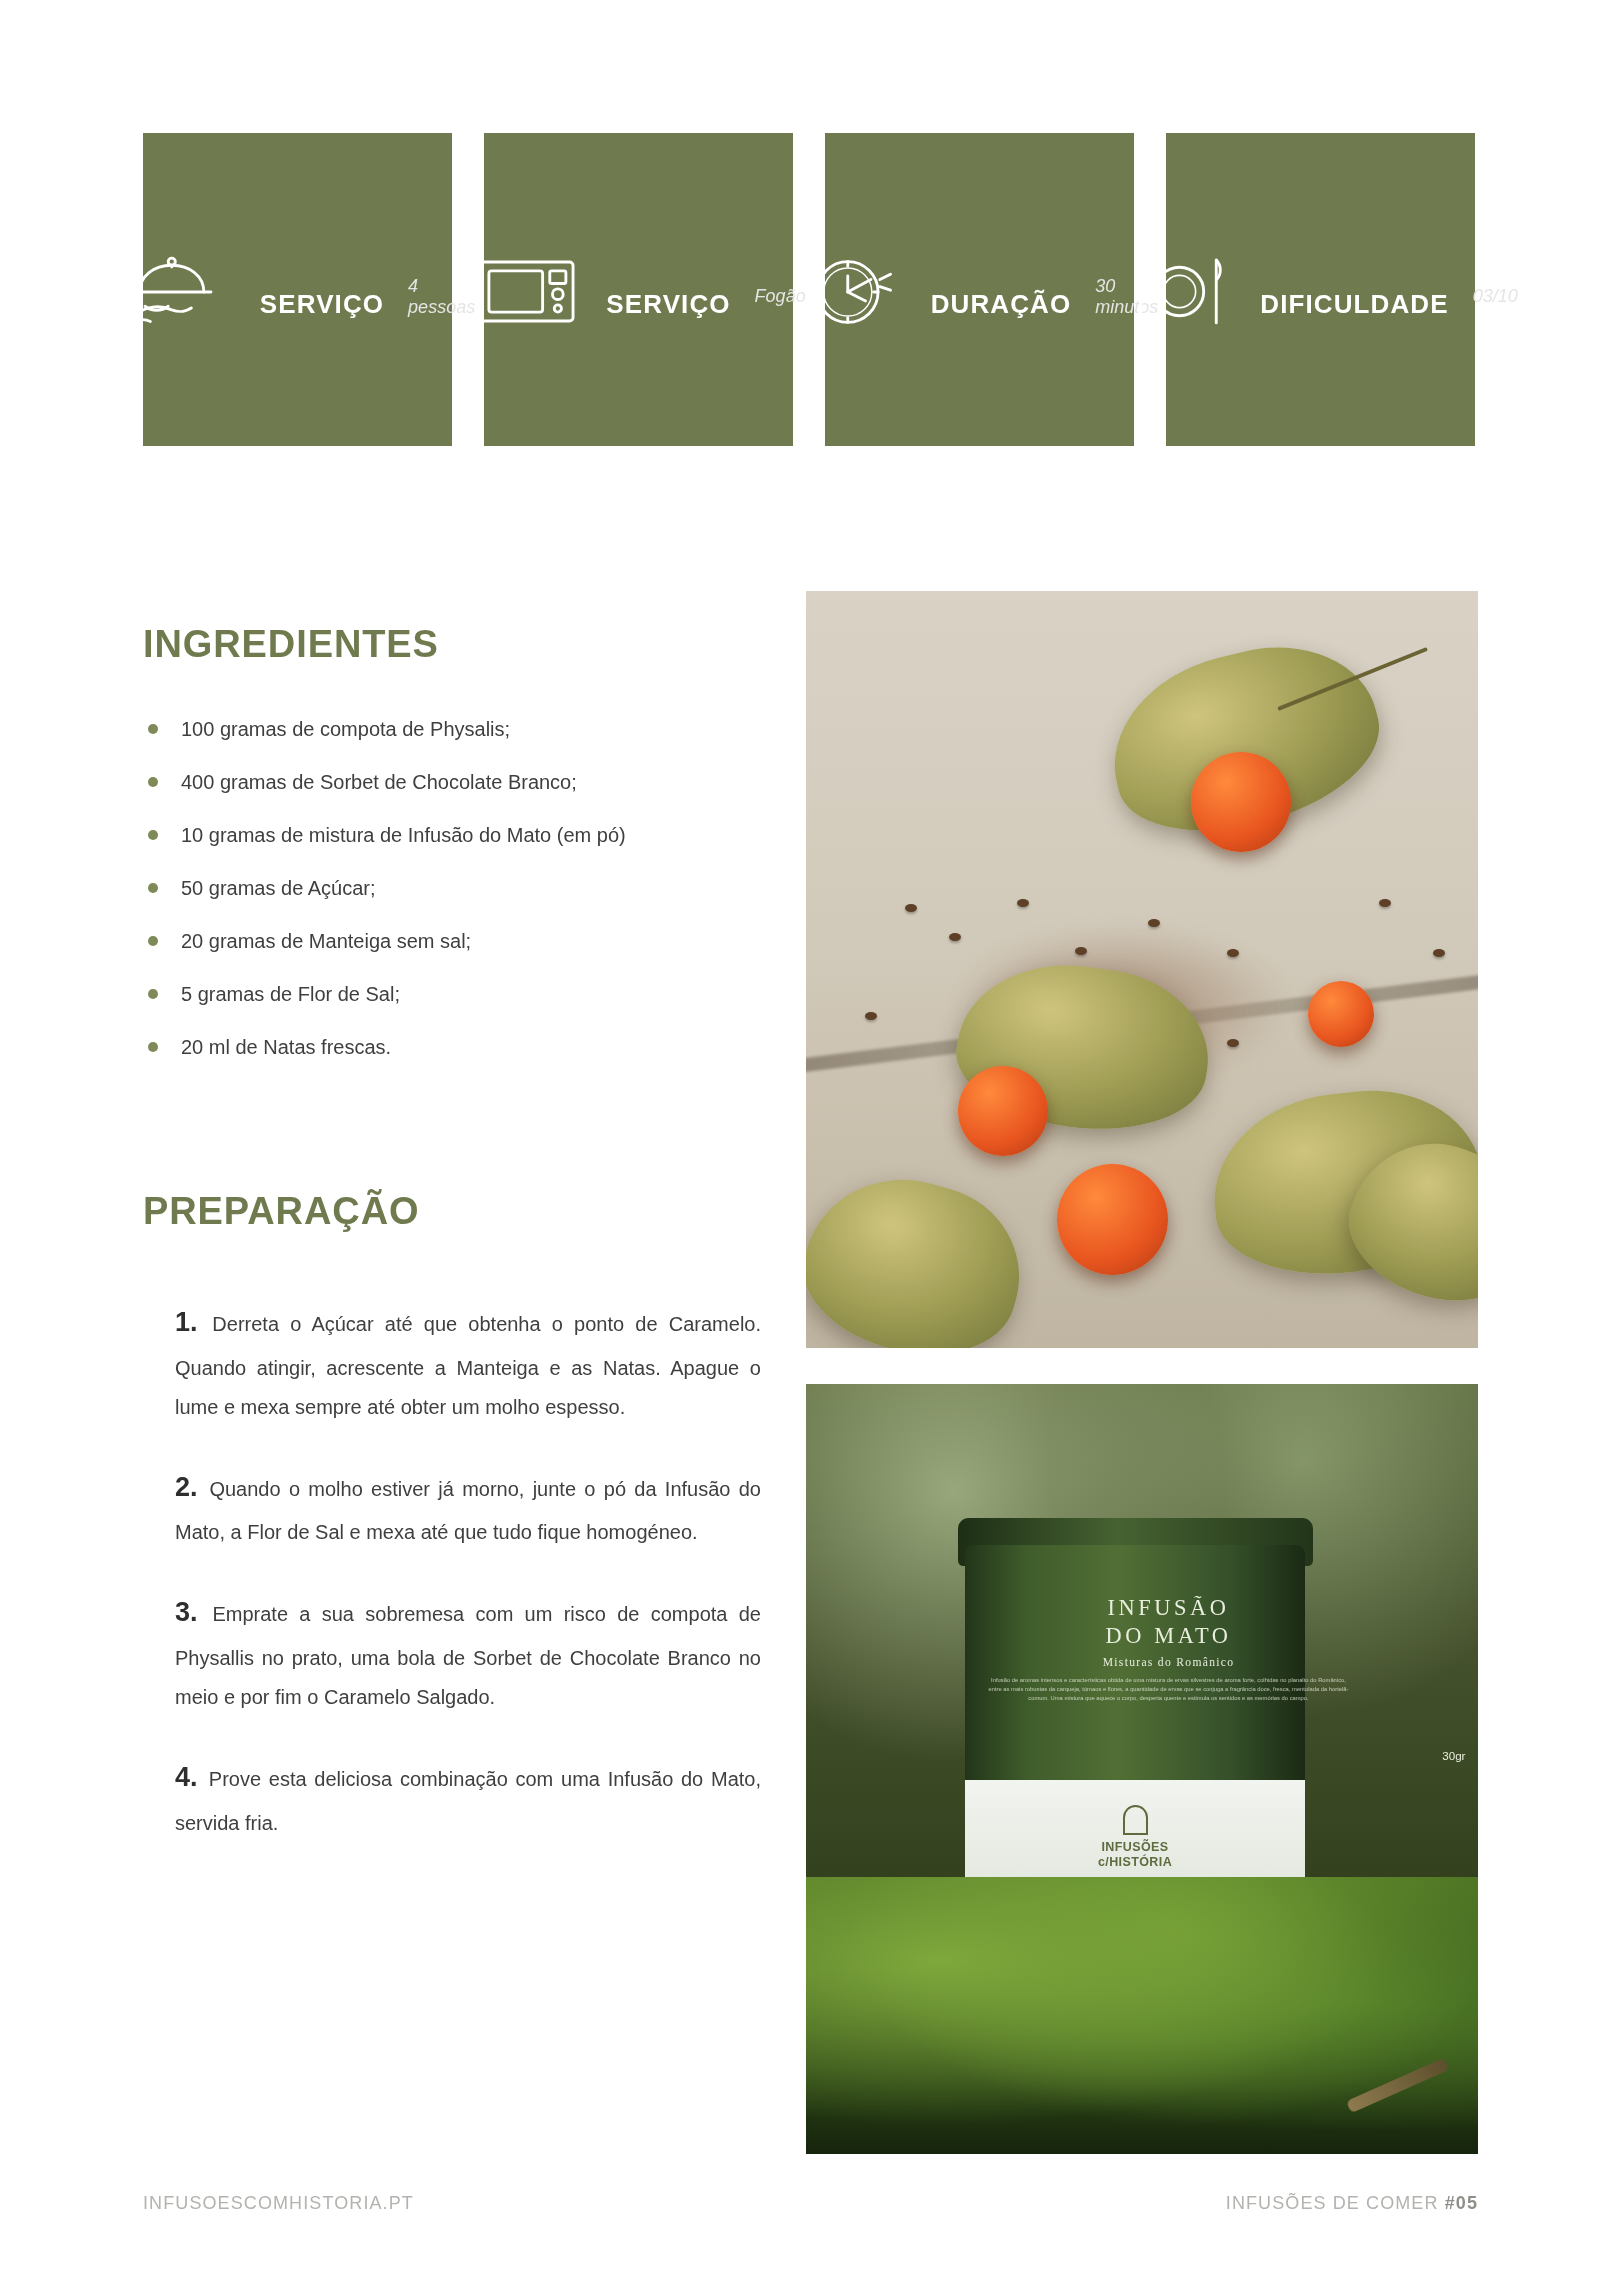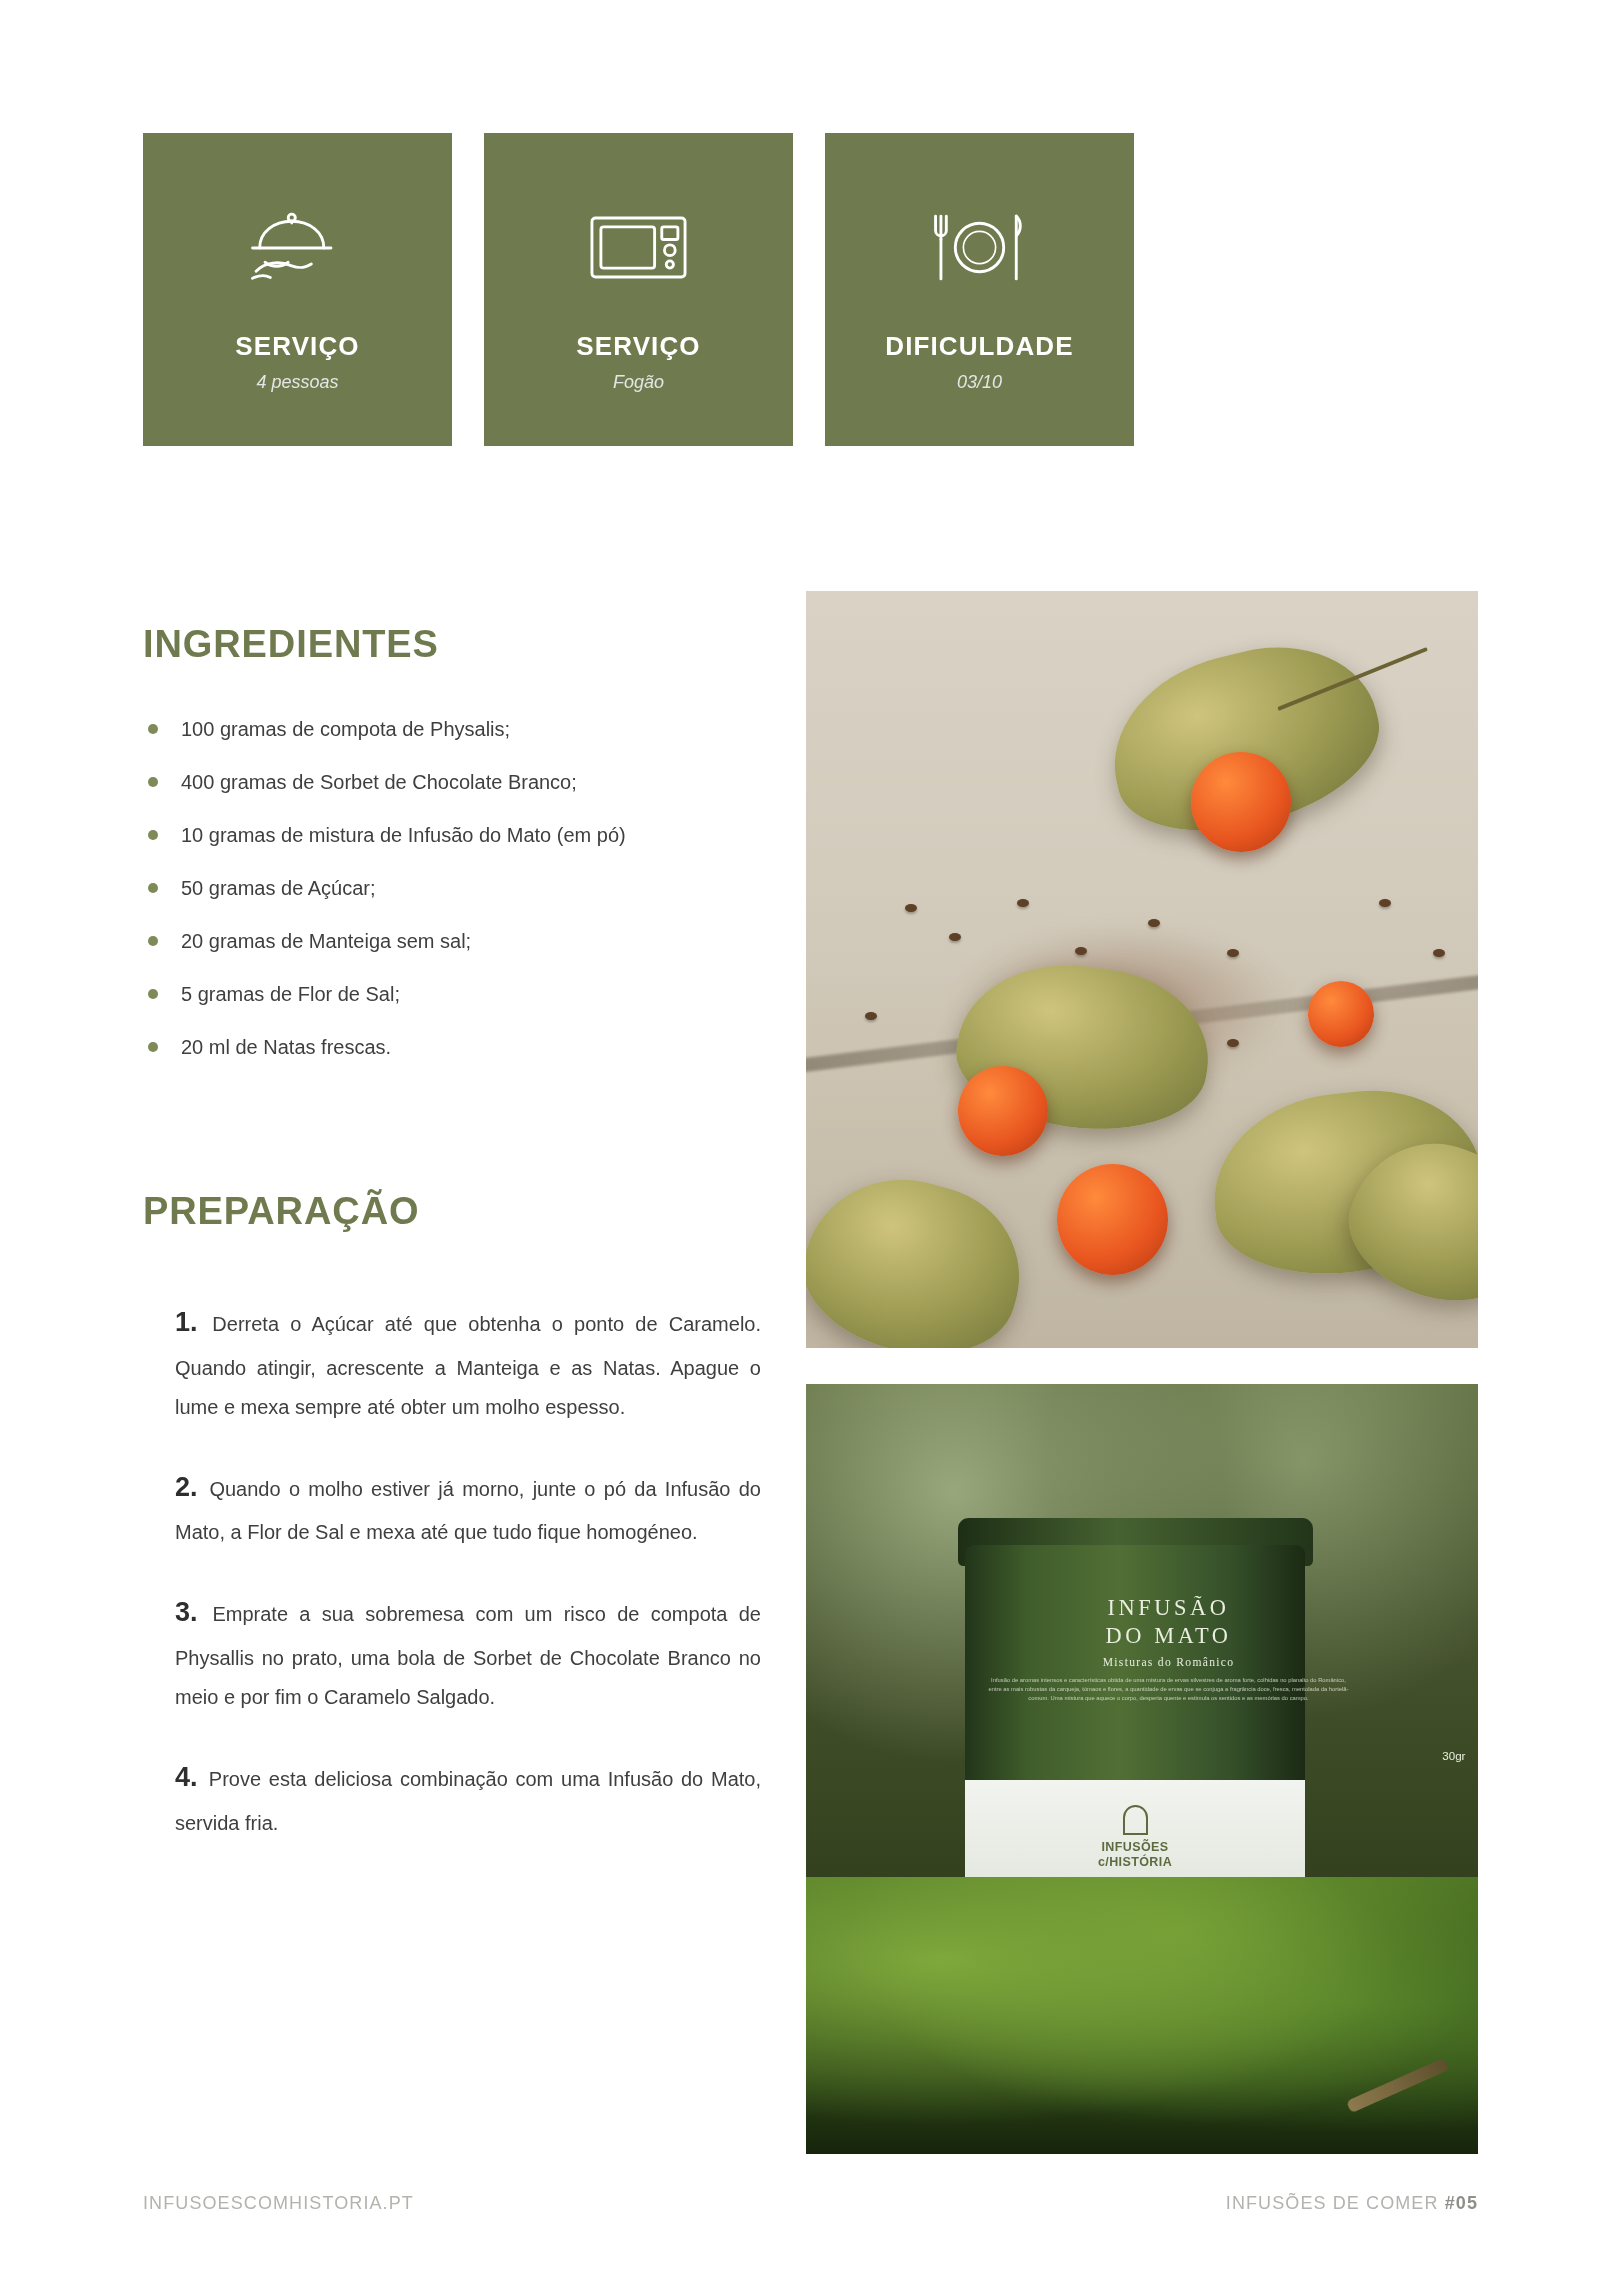--- a/index.html
+++ b/index.html
@@ -27,24 +27,25 @@
     left: 143px;
     width: 1334px;
     display: flex;
     gap: 32px;
   }
   .info-card {
     width: 309px;
     height: 313px;
     background: #6f7b4e;
     display: flex;
-    flex-direction: column;
+    flex-direction: row;
     align-items: center;
     justify-content: center;
     padding-top: 4px;
+    gap: 24px;
   }
   .info-icon {
     height: 116px;
     display: flex;
     align-items: center;
     justify-content: center;
   }
   .info-title {
     color: #ffffff;
     font-size: 26px;
@@ -321,20 +322,36 @@
           <rect x="20" y="22" width="60" height="46" rx="3"></rect>
           <rect x="88" y="22" width="18" height="14" rx="2"></rect>
           <circle cx="97" cy="48" r="6"></circle>
           <circle cx="97" cy="64" r="4"></circle>
         </svg>
       </div>
       <div class="info-title">SERVIÇO</div>
       <div class="info-sub">Fogão</div>
     </div>
 
+    <div class="info-card">
+      <div class="info-icon">
+        <svg width="106" height="82" viewBox="0 0 118 92" fill="none" stroke="#ffffff" stroke-width="3.2" stroke-linecap="round" stroke-linejoin="round">
+          <circle cx="52" cy="46" r="34"></circle>
+          <circle cx="52" cy="46" r="27" stroke-width="1.6"></circle>
+          <path d="M52 46V28"></path>
+          <path d="M52 46l20 10"></path>
+          <path d="M52 46l26-14"></path>
+          <path d="M88 32l12-6"></path>
+          <path d="M88 40l12 4"></path>
+          <path d="M52 12v5M52 75v5M18 46h5M81 46h5"></path>
+        </svg>
+      </div>
+      <div class="info-title">DURAÇÃO</div>
+      <div class="info-sub">30 minutos</div>
+    </div>
 
     <div class="info-card">
       <div class="info-icon">
         <svg width="113" height="81" viewBox="0 0 126 90" fill="none" stroke="#ffffff" stroke-width="3.2" stroke-linecap="round" stroke-linejoin="round">
           <circle cx="63" cy="45" r="27"></circle>
           <circle cx="63" cy="45" r="18" stroke-width="1.8"></circle>
           <path d="M20 10v26M14 10v16a6 6 0 0 0 12 0V10"></path>
           <path d="M20 36v44"></path>
           <path d="M104 10c6 6 6 16 0 22v48"></path>
           <path d="M104 10v22"></path>

